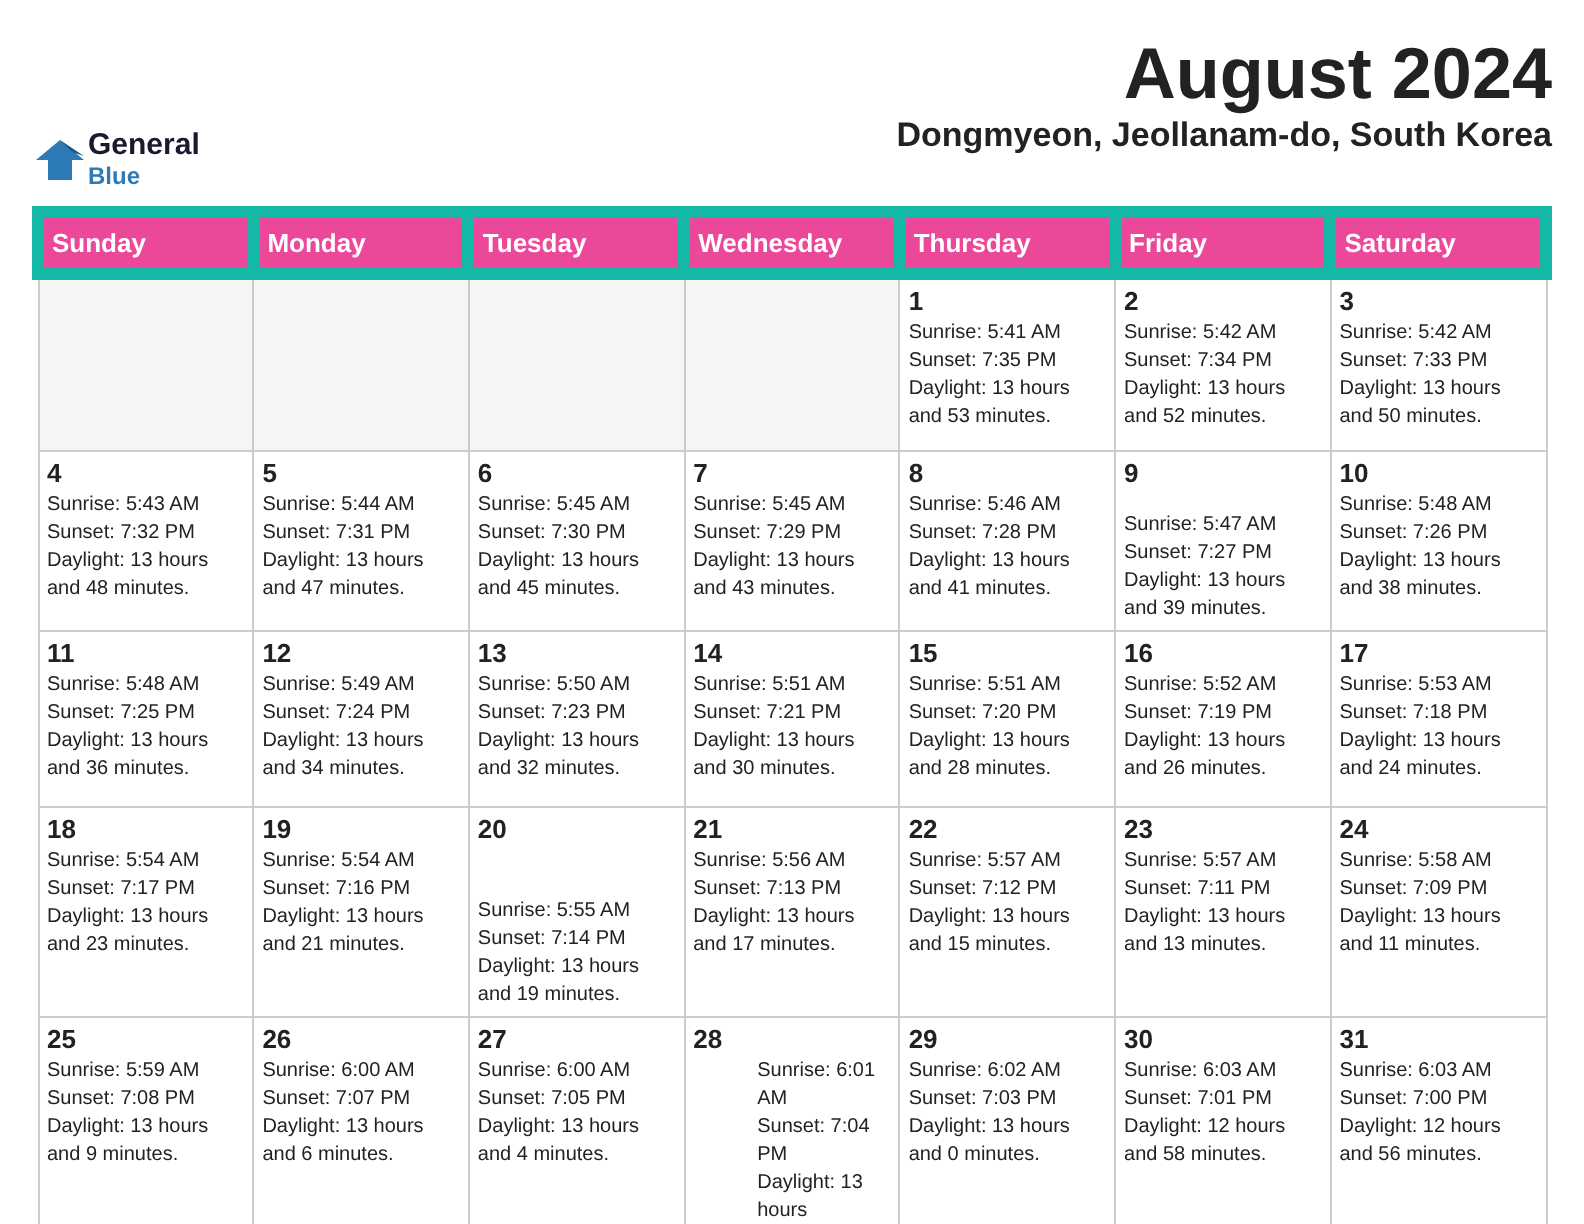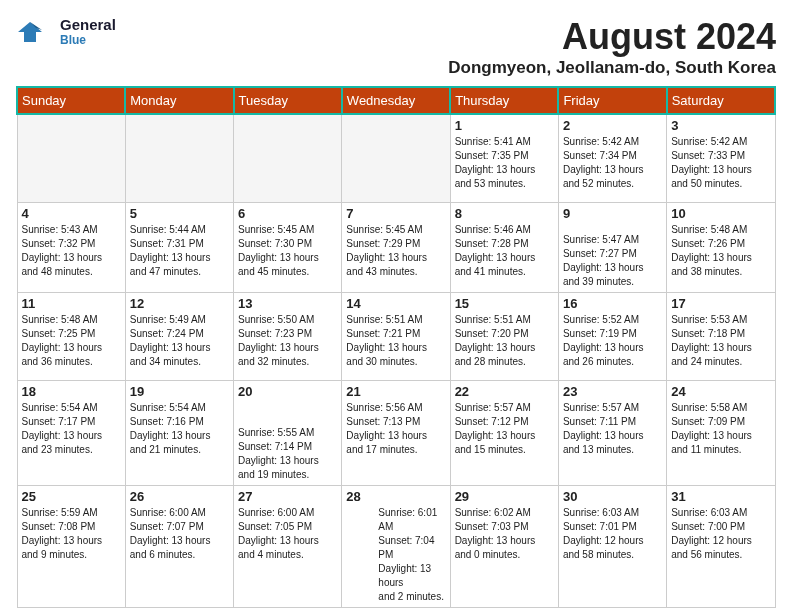--- a/index.html
+++ b/index.html
@@ -12,21 +12,22 @@
     }
     .header {
       display: flex;
       align-items: flex-start;
       justify-content: space-between;
       margin-bottom: 8px;
     }
     .logo {
       display: flex;
       align-items: center;
-      gap: 16px;
+      gap: 0;
+      margin-top: 48px;
     }
     .logo-bird {
       width: 28px;
       height: 28px;
     }
     .title-block {
       text-align: right;
     }
     .calendar-title {
       font-size: 36px;
@@ -36,27 +37,27 @@
     .calendar-subtitle {
       font-size: 17px;
       font-weight: bold;
       color: #222;
     }
     .calendar {
       width: 100%;
       border-collapse: collapse;
     }
     .calendar th {
-      background: #c2410c;
+      background: #ec4899;
       color: #fff;
       font-size: 13px;
-      font-weight: normal;
+      font-weight: bold;
       padding: 5px 4px;
       text-align: left;
-      border: 2px solid #14b8a6;
+      border: 6px solid #14b8a6;
     }
     .calendar td {
       vertical-align: top;
       border: 1px solid #ccc;
       padding: 3px 4px;
       width: calc(100% / 7);
       min-height: 78px;
       font-size: 10.5px;
       color: #222;
       background: #fff;

